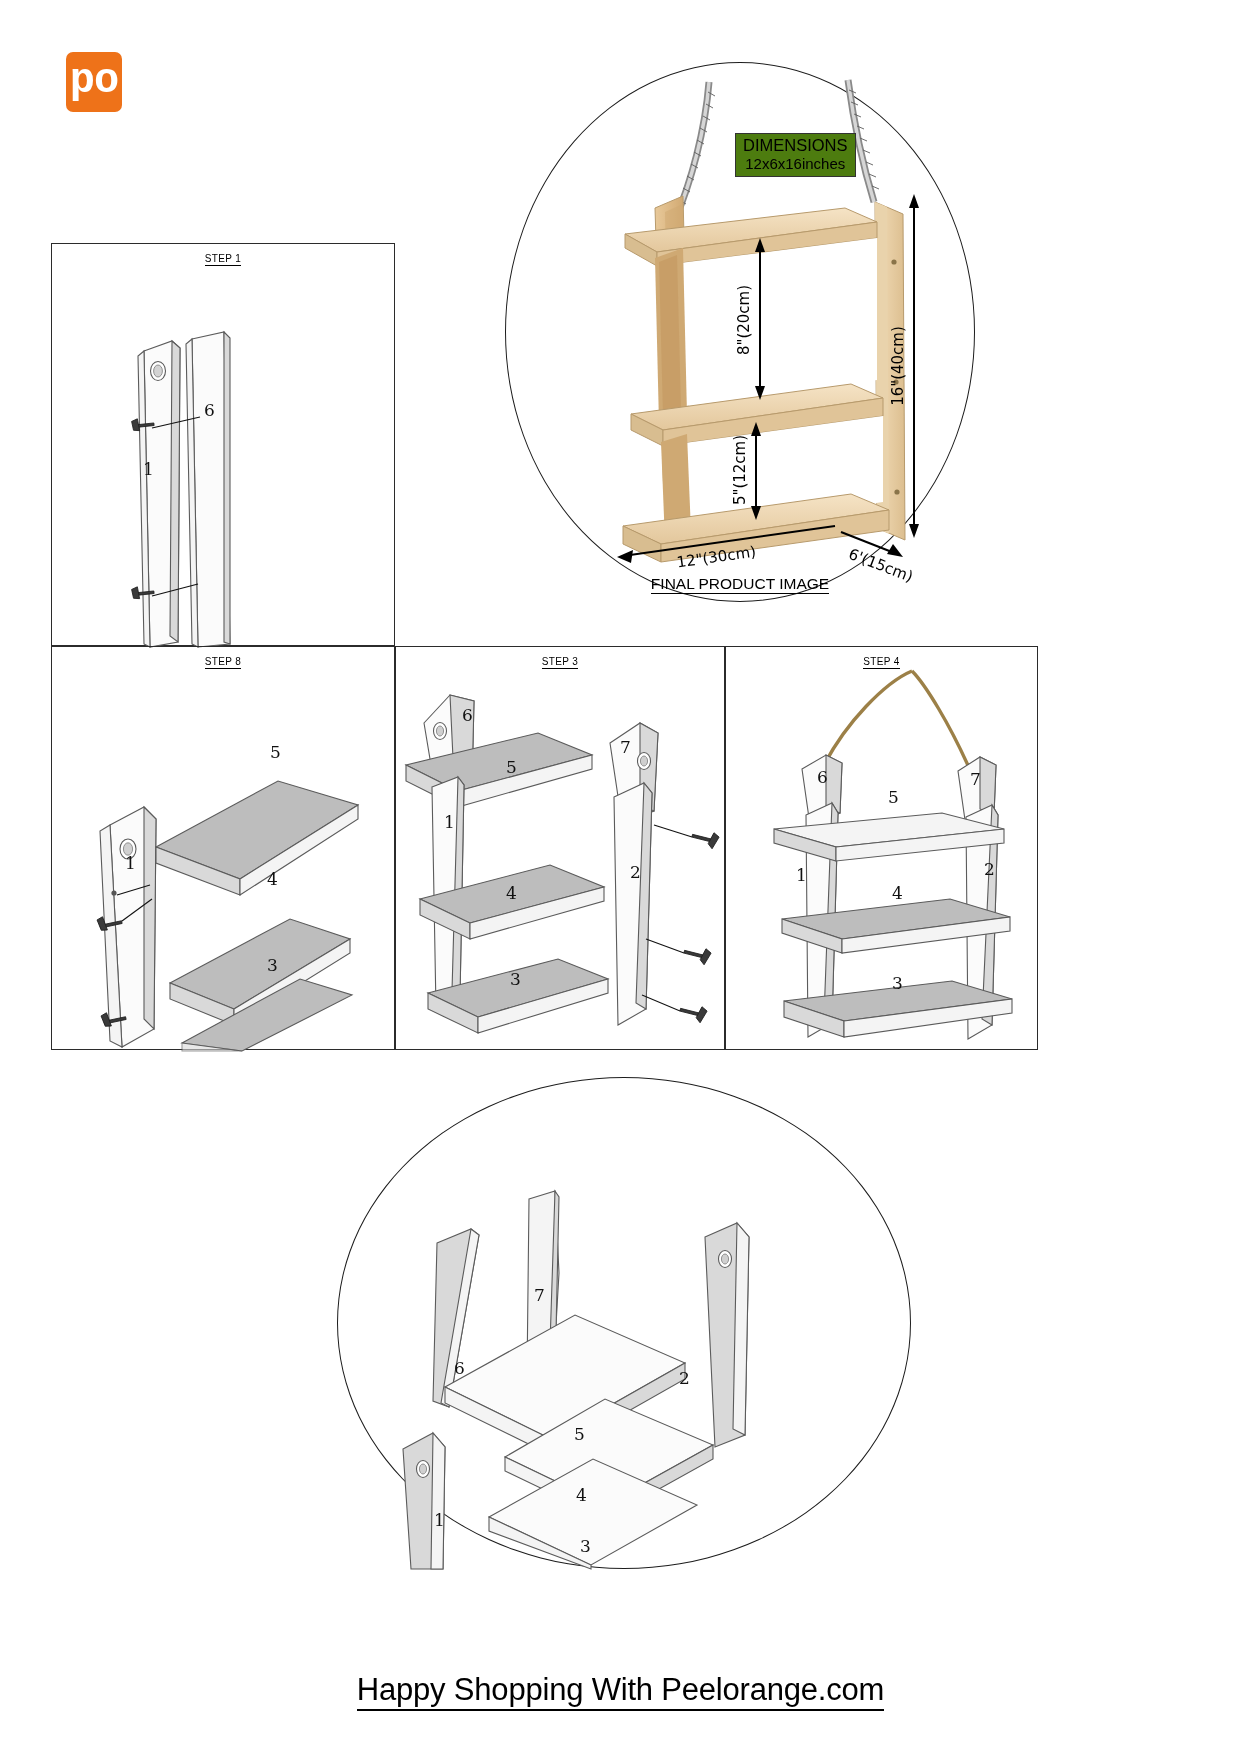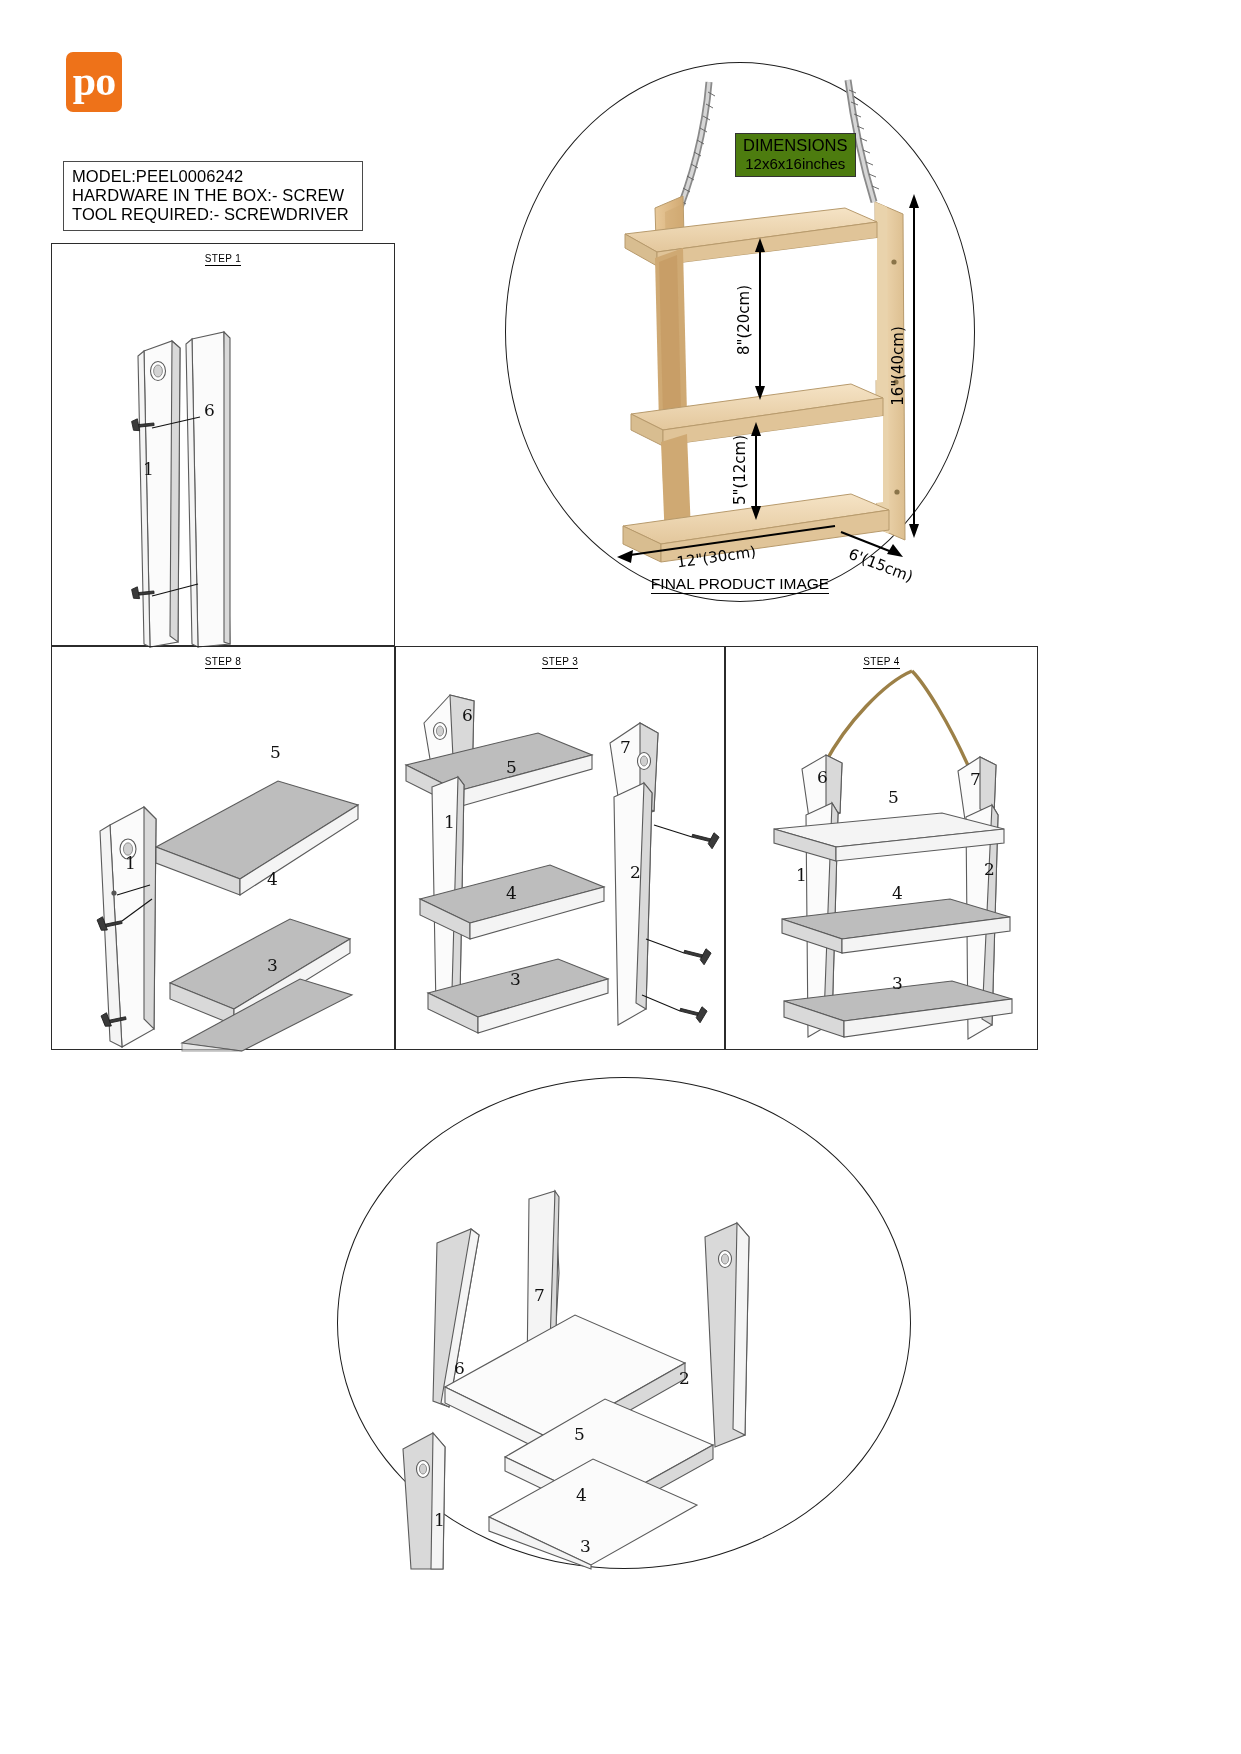--- a/index.html
+++ b/index.html
@@ -3,21 +3,21 @@
 <meta charset="utf-8">
 <style>
   html,body{margin:0;padding:0;background:#ffffff;}
   body{width:1241px;height:1754px;position:relative;font-family:"Liberation Sans",sans-serif;color:#000;}
   .page{position:absolute;inset:0;}
 
   
   .brand{position:absolute;left:66px;top:52px;display:flex;align-items:flex-start;}
   .logo-mark{width:56px;height:60px;background:#ee7219;border-radius:7px;position:relative;flex:0 0 auto;}
   .logo-mark .glyph{position:absolute;left:0;top:0;width:56px;height:60px;color:#fff;
-      font-family:Liberation Serif, serif;font-size:42px;font-weight:700;line-height:58px;text-align:center;letter-spacing:-1px;}
+      font-family:Liberation Mono, monospace;font-size:42px;font-weight:700;line-height:58px;text-align:center;letter-spacing:-1px;}
   .brand-text{margin-left:14px;padding-top:4px;}
   .brand-name{font-size:35px;font-weight:700;letter-spacing:-.5px;border-bottom:2.5px solid #000;
       padding-bottom:0px;line-height:40px;display:inline-block;}
   .brand-tag{font-size:17px;text-align:center;margin-top:3px;letter-spacing:.1px;}
 
   .manual-title{position:absolute;left:63px;top:120px;font-size:26px;font-weight:600;
       letter-spacing:.3px;border-bottom:2.5px solid #000;padding-bottom:1px;display:inline-block;line-height:30px;}
   .infobox{position:absolute;left:63px;top:161px;width:300px;border:1.6px solid #4a4a4a;
       padding:5px 8px 6px 8px;box-sizing:border-box;}
   .infobox div{font-size:16.5px;line-height:19px;letter-spacing:.1px;white-space:nowrap;}
@@ -69,25 +69,20 @@
 
 <div class="page">
 
   <div class="brand">
     <div class="logo-mark">
       <div class="glyph">po</div>
     </div>
   </div>
 
 
-  <div class="infobox">
-    <div>MODEL:PEEL0006242</div>
-    <div>HARDWARE IN THE BOX:- SCREW</div>
-    <div>TOOL REQUIRED:- SCREWDRIVER</div>
-  </div>
 
   <div id="final-circle"></div>
 
   <svg style="position:absolute;left:505px;top:62px;" width="470" height="540">
     <defs>
       <linearGradient id="woodL" x1="0" y1="0" x2="1" y2="0">
         <stop offset="0%" stop-color="#e8c99a"></stop>
           <stop offset="55%" stop-color="#d9b37e"></stop>
         <stop offset="100%" stop-color="#c9a169"></stop>
       </linearGradient>
@@ -396,14 +391,17 @@
   </svg>
 
   <div class="lbl" style="left:454px;top:1358px;">6</div>
   <div class="lbl" style="left:534px;top:1285px;">7</div>
   <div class="lbl" style="left:679px;top:1368px;">2</div>
   <div class="lbl" style="left:574px;top:1424px;">5</div>
   <div class="lbl" style="left:434px;top:1510px;">1</div>
   <div class="lbl" style="left:576px;top:1485px;">4</div>
   <div class="lbl" style="left:580px;top:1536px;">3</div>
 
+  <div id="footer">
+    <span>Happy Shopping With Peelorange.com</span>
+  </div>
 
 </div>
 
 </body></html>

